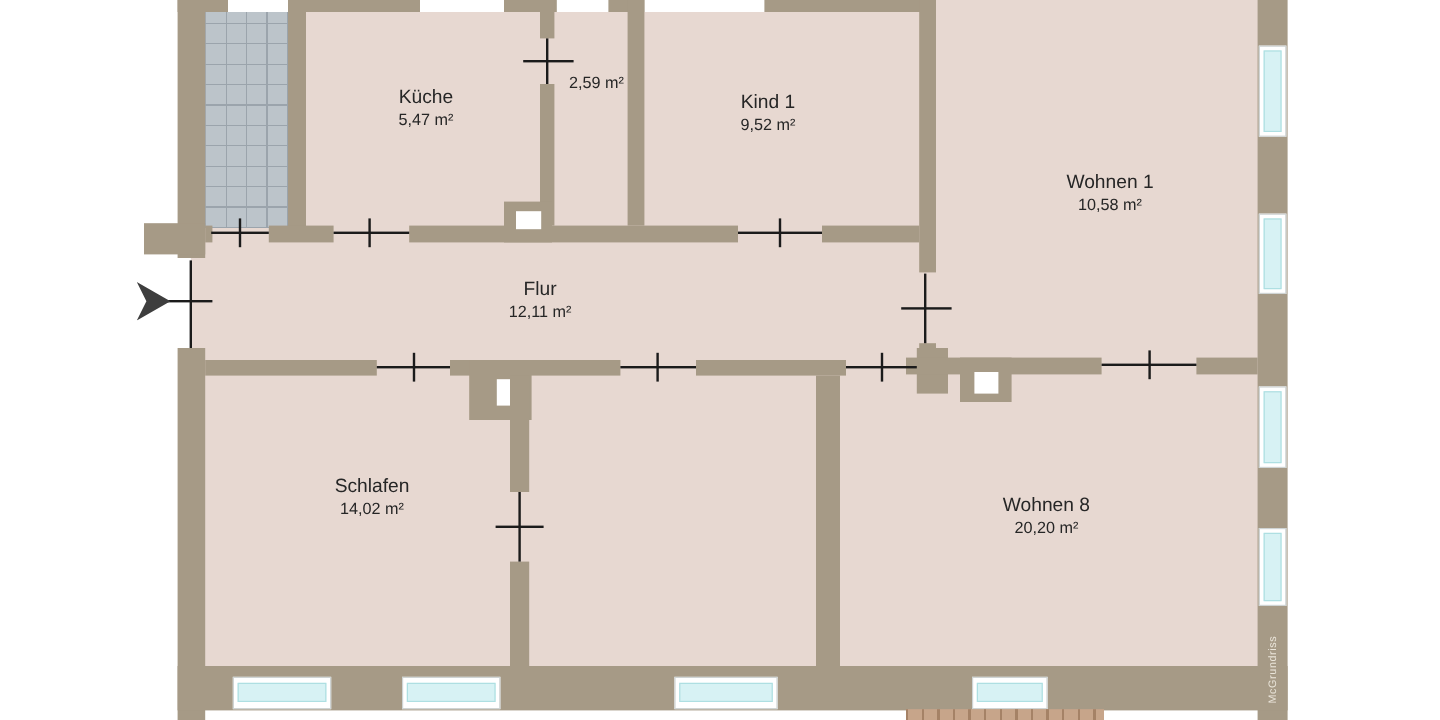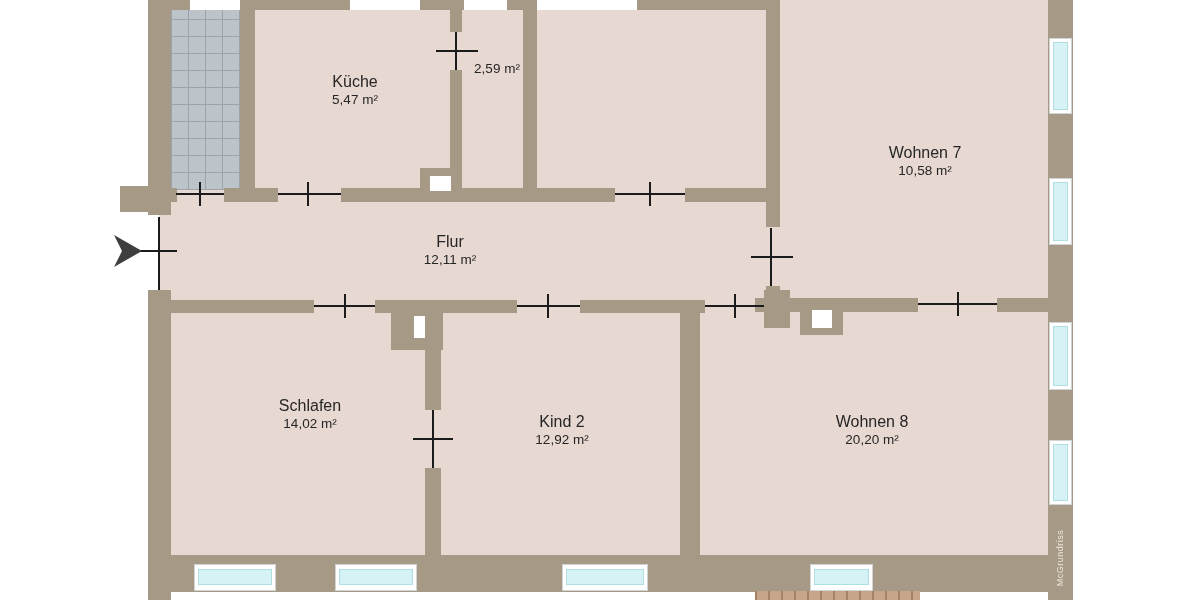--- a/index.html
+++ b/index.html
@@ -120,35 +120,35 @@
     <polygon points="0,0 28,16 0,32 8,16" fill="#3e3e3e"></polygon>
   </svg>
 
   <div class="room-label" style="left:295px;top:72px;width:120px">
     <div class="rname">Küche</div>
     <div class="rarea">5,47 m²</div>
   </div>
   <div class="room-label" style="left:442px;top:60px;width:110px">
     <div class="rarea">2,59 m²</div>
   </div>
+  <div class="room-label" style="left:578px;top:76px;width:124px">
+    <div class="rname">Kind 1</div>
+    <div class="rarea">9,52 m²</div>
+  </div>
   <div class="room-label" style="left:853px;top:143px;width:144px">
-    <div class="rname">Wohnen 7</div>
+    <div class="rname">Wohnen 1</div>
     <div class="rarea">10,58 m²</div>
   </div>
   <div class="room-label" style="left:388px;top:232px;width:124px">
     <div class="rname">Flur</div>
     <div class="rarea">12,11 m²</div>
   </div>
   <div class="room-label" style="left:238px;top:396px;width:144px">
     <div class="rname">Schlafen</div>
     <div class="rarea">14,02 m²</div>
-  </div>
-  <div class="room-label" style="left:498px;top:412px;width:128px">
-    <div class="rname">Kind 2</div>
-    <div class="rarea">12,92 m²</div>
   </div>
   <div class="room-label" style="left:798px;top:412px;width:148px">
     <div class="rname">Wohnen 8</div>
     <div class="rarea">20,20 m²</div>
   </div>
 
   <div class="watermark">McGrundriss</div>
 
 </div>
 

